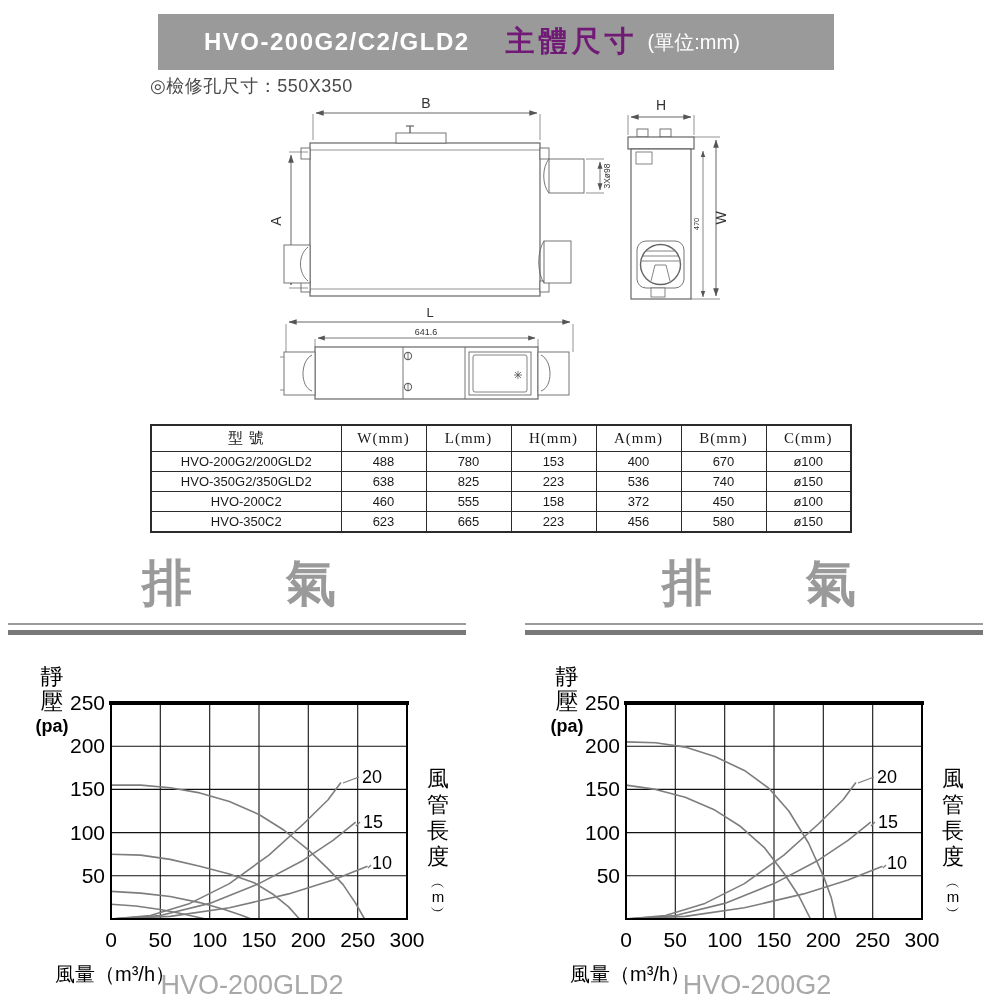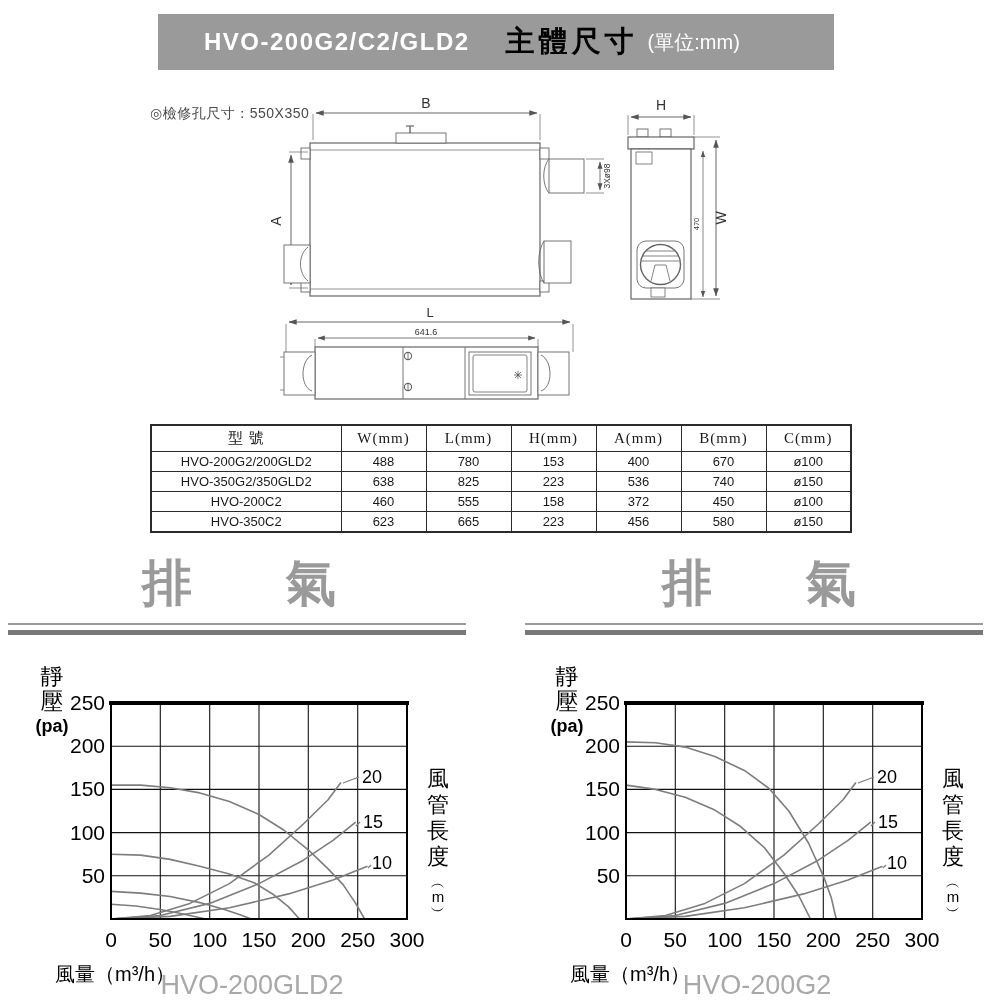--- a/index.html
+++ b/index.html
@@ -5,23 +5,23 @@
   html,body{margin:0;padding:0;}
   body{position:relative;width:1000px;height:1000px;background:#fff;
        font-family:"Liberation Sans","DejaVu Sans",sans-serif;color:#1a1a1a;overflow:hidden;}
   .abs{position:absolute;}
   
   .banner{left:158px;top:7px;width:676px;height:56px;background:#9a9a9a;
           display:flex;align-items:center;margin-top:7px;}
   .banner .models{display:flex;flex-direction:column;justify-content:center;
                   padding-left:46px;line-height:26px;}
   .banner .models span{color:#fff;font-weight:bold;font-size:24px;letter-spacing:1.5px;white-space:nowrap;}
-  .banner .main-title{color:#000000;font-weight:bold;font-size:29px;letter-spacing:4px;margin-left:36px;white-space:nowrap;}
+  .banner .main-title{color:#701a75;font-weight:bold;font-size:29px;letter-spacing:4px;margin-left:36px;white-space:nowrap;}
   .banner .unit{color:#fff;font-size:20px;margin-left:10px;white-space:nowrap;}
-  .note{left:150px;top:74px;font-size:14px;color:#4a4a4a;letter-spacing:0.5px;margin-top:31px;}
+  .note{left:150px;top:74px;font-size:18px;color:#4a4a4a;letter-spacing:0.5px;}
   
   table.dims{left:150px;top:424px;position:absolute;border-collapse:collapse;table-layout:fixed;
              width:700px;background:#fff;}
   table.dims th,table.dims td{border:1px solid #2b2b2b;text-align:center;padding:0;}
   table.dims th{height:25px;font-family:"Liberation Serif","DejaVu Serif",serif;
                 font-weight:normal;font-size:15px;letter-spacing:1px;}
   table.dims td{height:19px;font-size:13px;}
   table.dims{border:2px solid #2b2b2b;}
   
   .exhaust{font-size:50px;font-weight:bold;color:#9a9a9a;letter-spacing:22px;white-space:nowrap;line-height:50px;}

